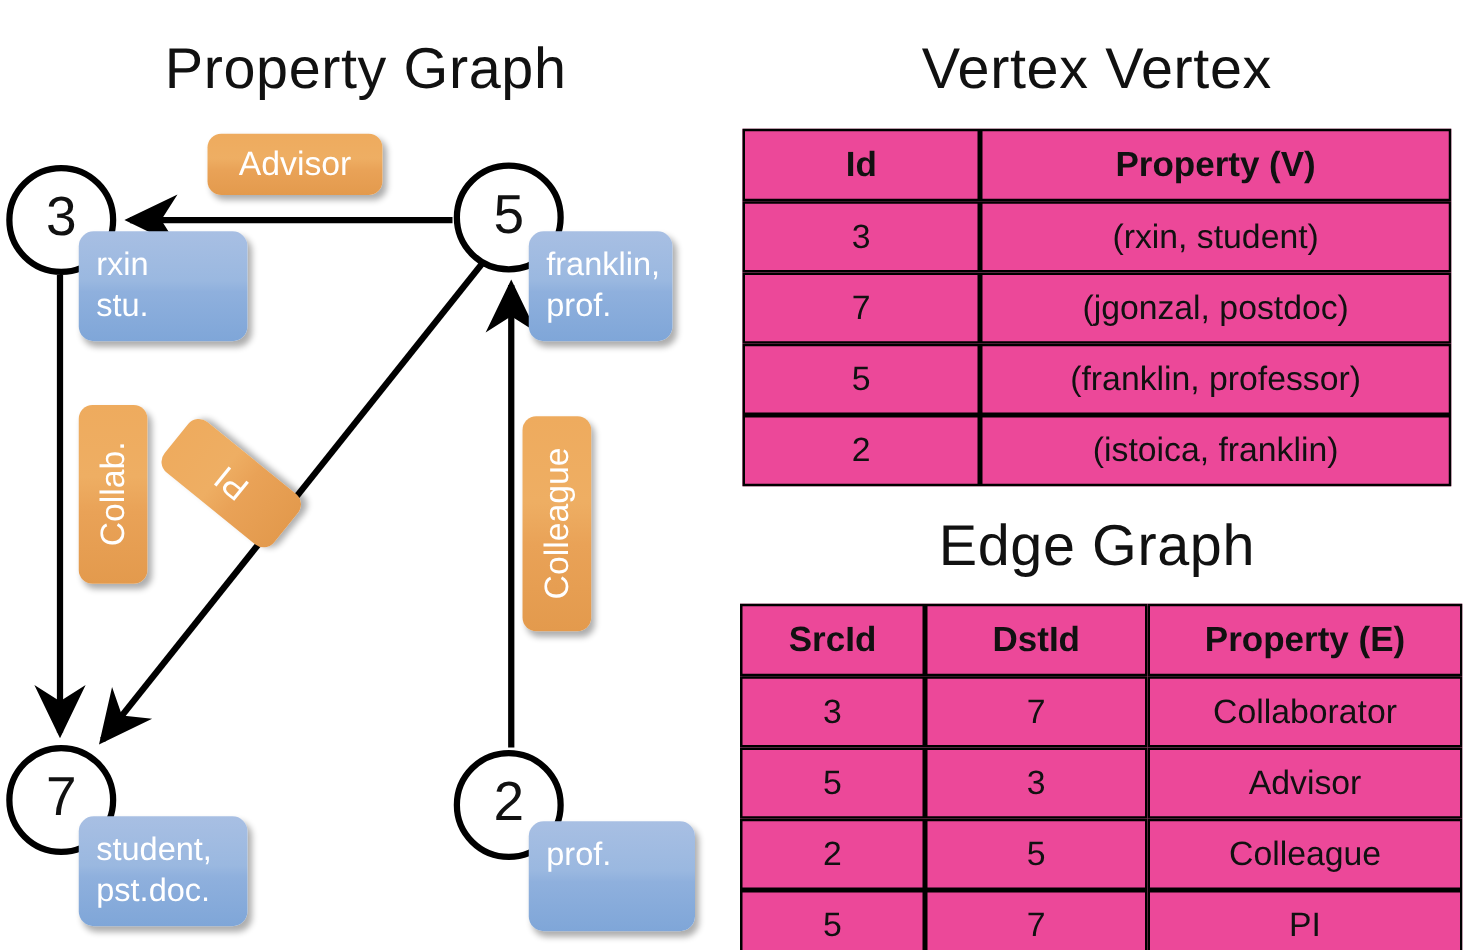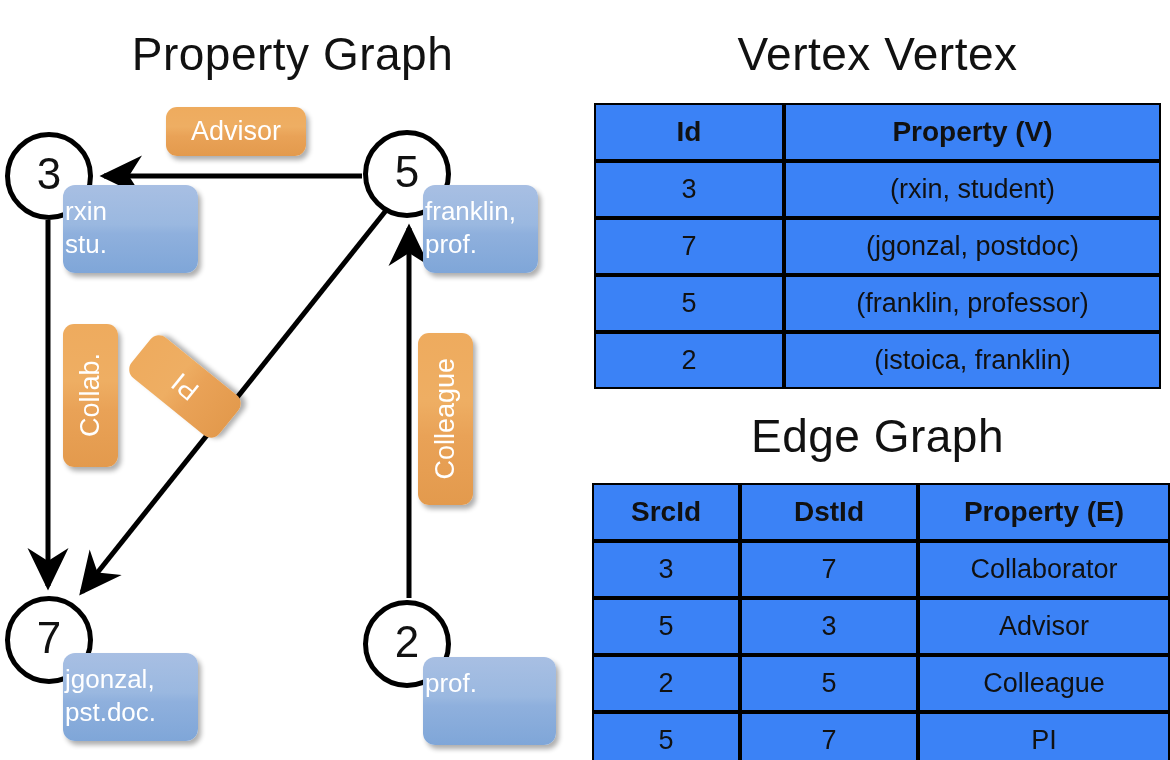--- a/index.html
+++ b/index.html
@@ -62,21 +62,21 @@
 
   .vbox {
     position: absolute;
     border-radius: 12px;
     background: linear-gradient(to bottom, #a8bfe3 0%, #9ab8e0 45%, #8fb0dd 55%, #7fa6d8 100%);
     box-shadow: 3px 4px 5px rgba(0,0,0,0.32);
     color: #ffffff;
     font-size: 26px;
     line-height: 1.25;
     box-sizing: border-box;
-    padding: 10px 0 0 2px;
+    padding: 10px 0 0 14px;
     font-weight: 400;
     z-index: 6;
   }
   .vbox .ln { display: block; }
 
   .ebox {
     position: absolute;
     border-radius: 11px;
     background: linear-gradient(to bottom, #eeab5e 0%, #eeae63 40%, #e9a257 60%, #e39a4d 100%);
     box-shadow: 3px 4px 5px rgba(0,0,0,0.32);
@@ -110,21 +110,21 @@
   }
   table.grid td {
     border: 2px solid #000;
     padding: 11px;
     height: 45px;
     text-align: center;
     vertical-align: middle;
     font-size: 27px;
     font-weight: 300;
     color: #111;
-    background: #3b82f6;
+    background: #ec4899;
     box-sizing: border-box;
   }
   table.grid td.hd {
     font-weight: 700;
     font-size: 28px;
     height: 50px;
   }
   td.blue { background: #d3dff0; }
   td.orange { background: #f4dfc6; }
   td.sep { border-left-width: 4px; }
@@ -167,21 +167,21 @@
 
   <div class="vbox" style="left:63px; top:185px; width:135px; height:88px;">
     <span class="ln">rxin</span>
     <span class="ln">stu.</span>
   </div>
   <div class="vbox" style="left:423px; top:185px; width:115px; height:88px;">
     <span class="ln">franklin,</span>
     <span class="ln">prof.</span>
   </div>
   <div class="vbox" style="left:63px; top:653px; width:135px; height:88px;">
-    <span class="ln">jgonzal,</span>
+    <span class="ln">student,</span>
     <span class="ln">pst.doc.</span>
   </div>
   <div class="vbox" style="left:423px; top:657px; width:133px; height:88px;">
     <span class="ln">prof.</span>
   </div>
 
   <div class="ebox" style="left:166px; top:107px; width:140px; height:49px;">
     <span class="lbl">Advisor</span>
   </div>
   <div class="ebox vert" style="left:63px; top:324px; width:55px; height:143px;">

